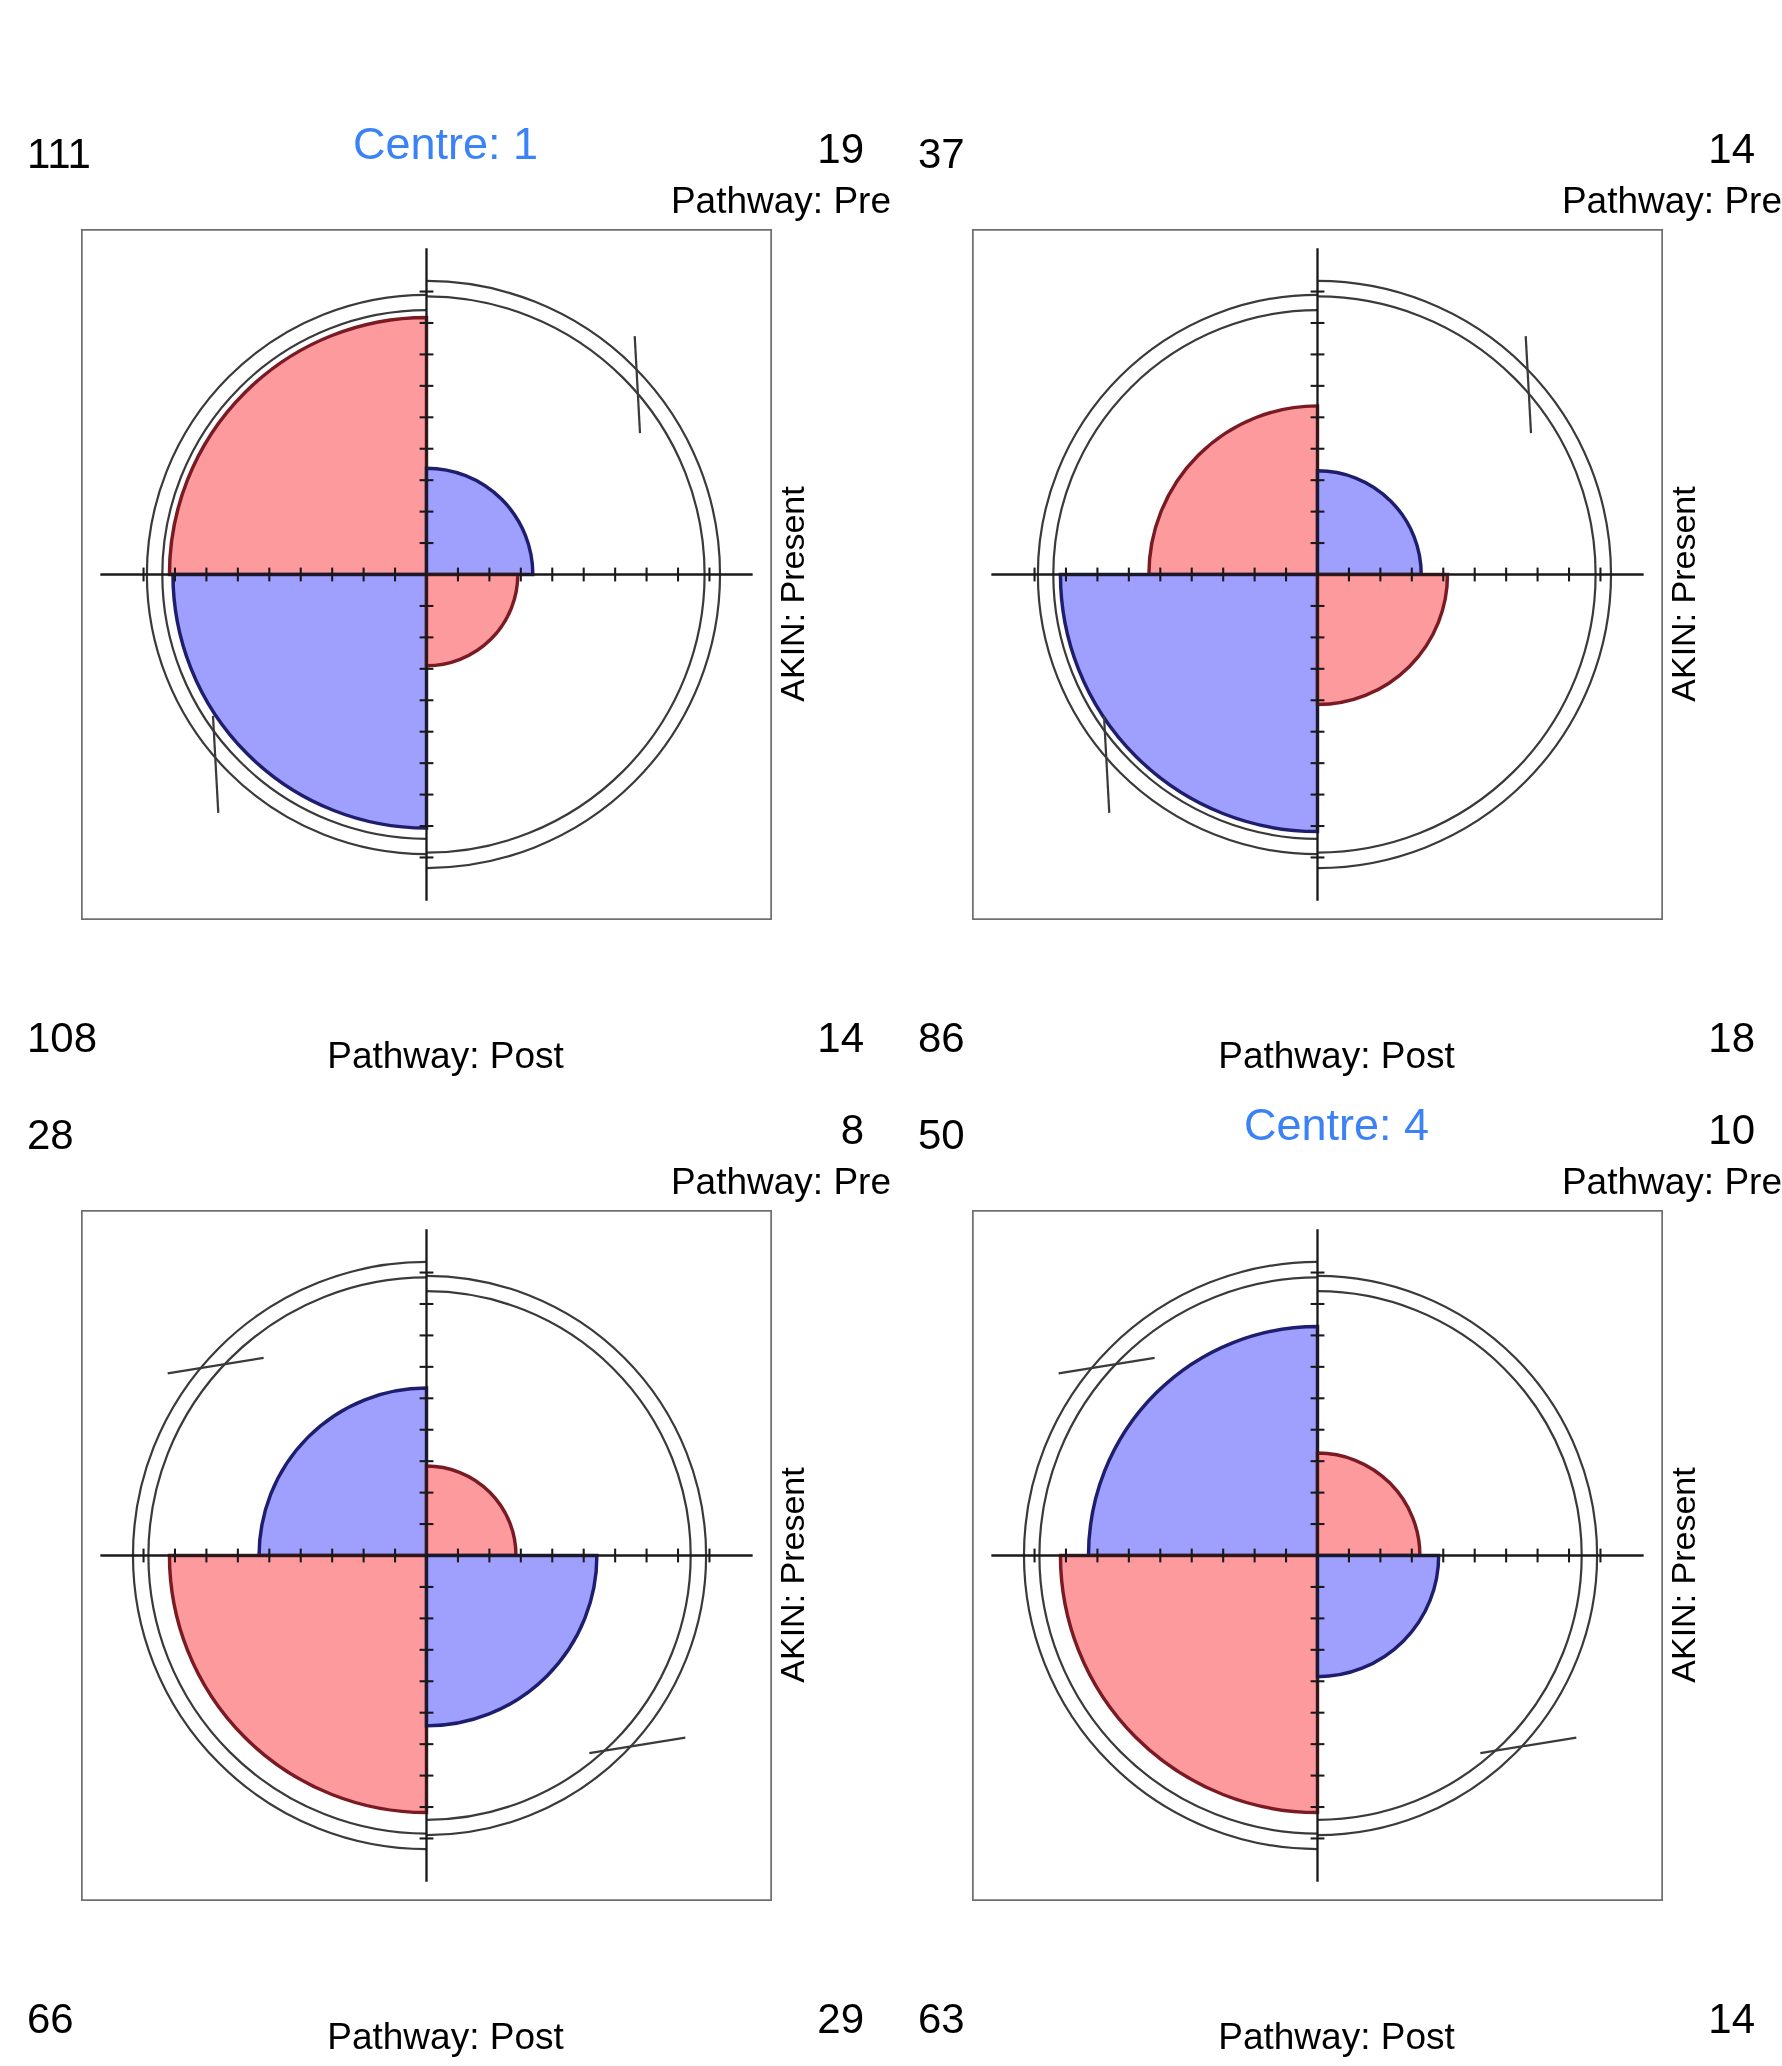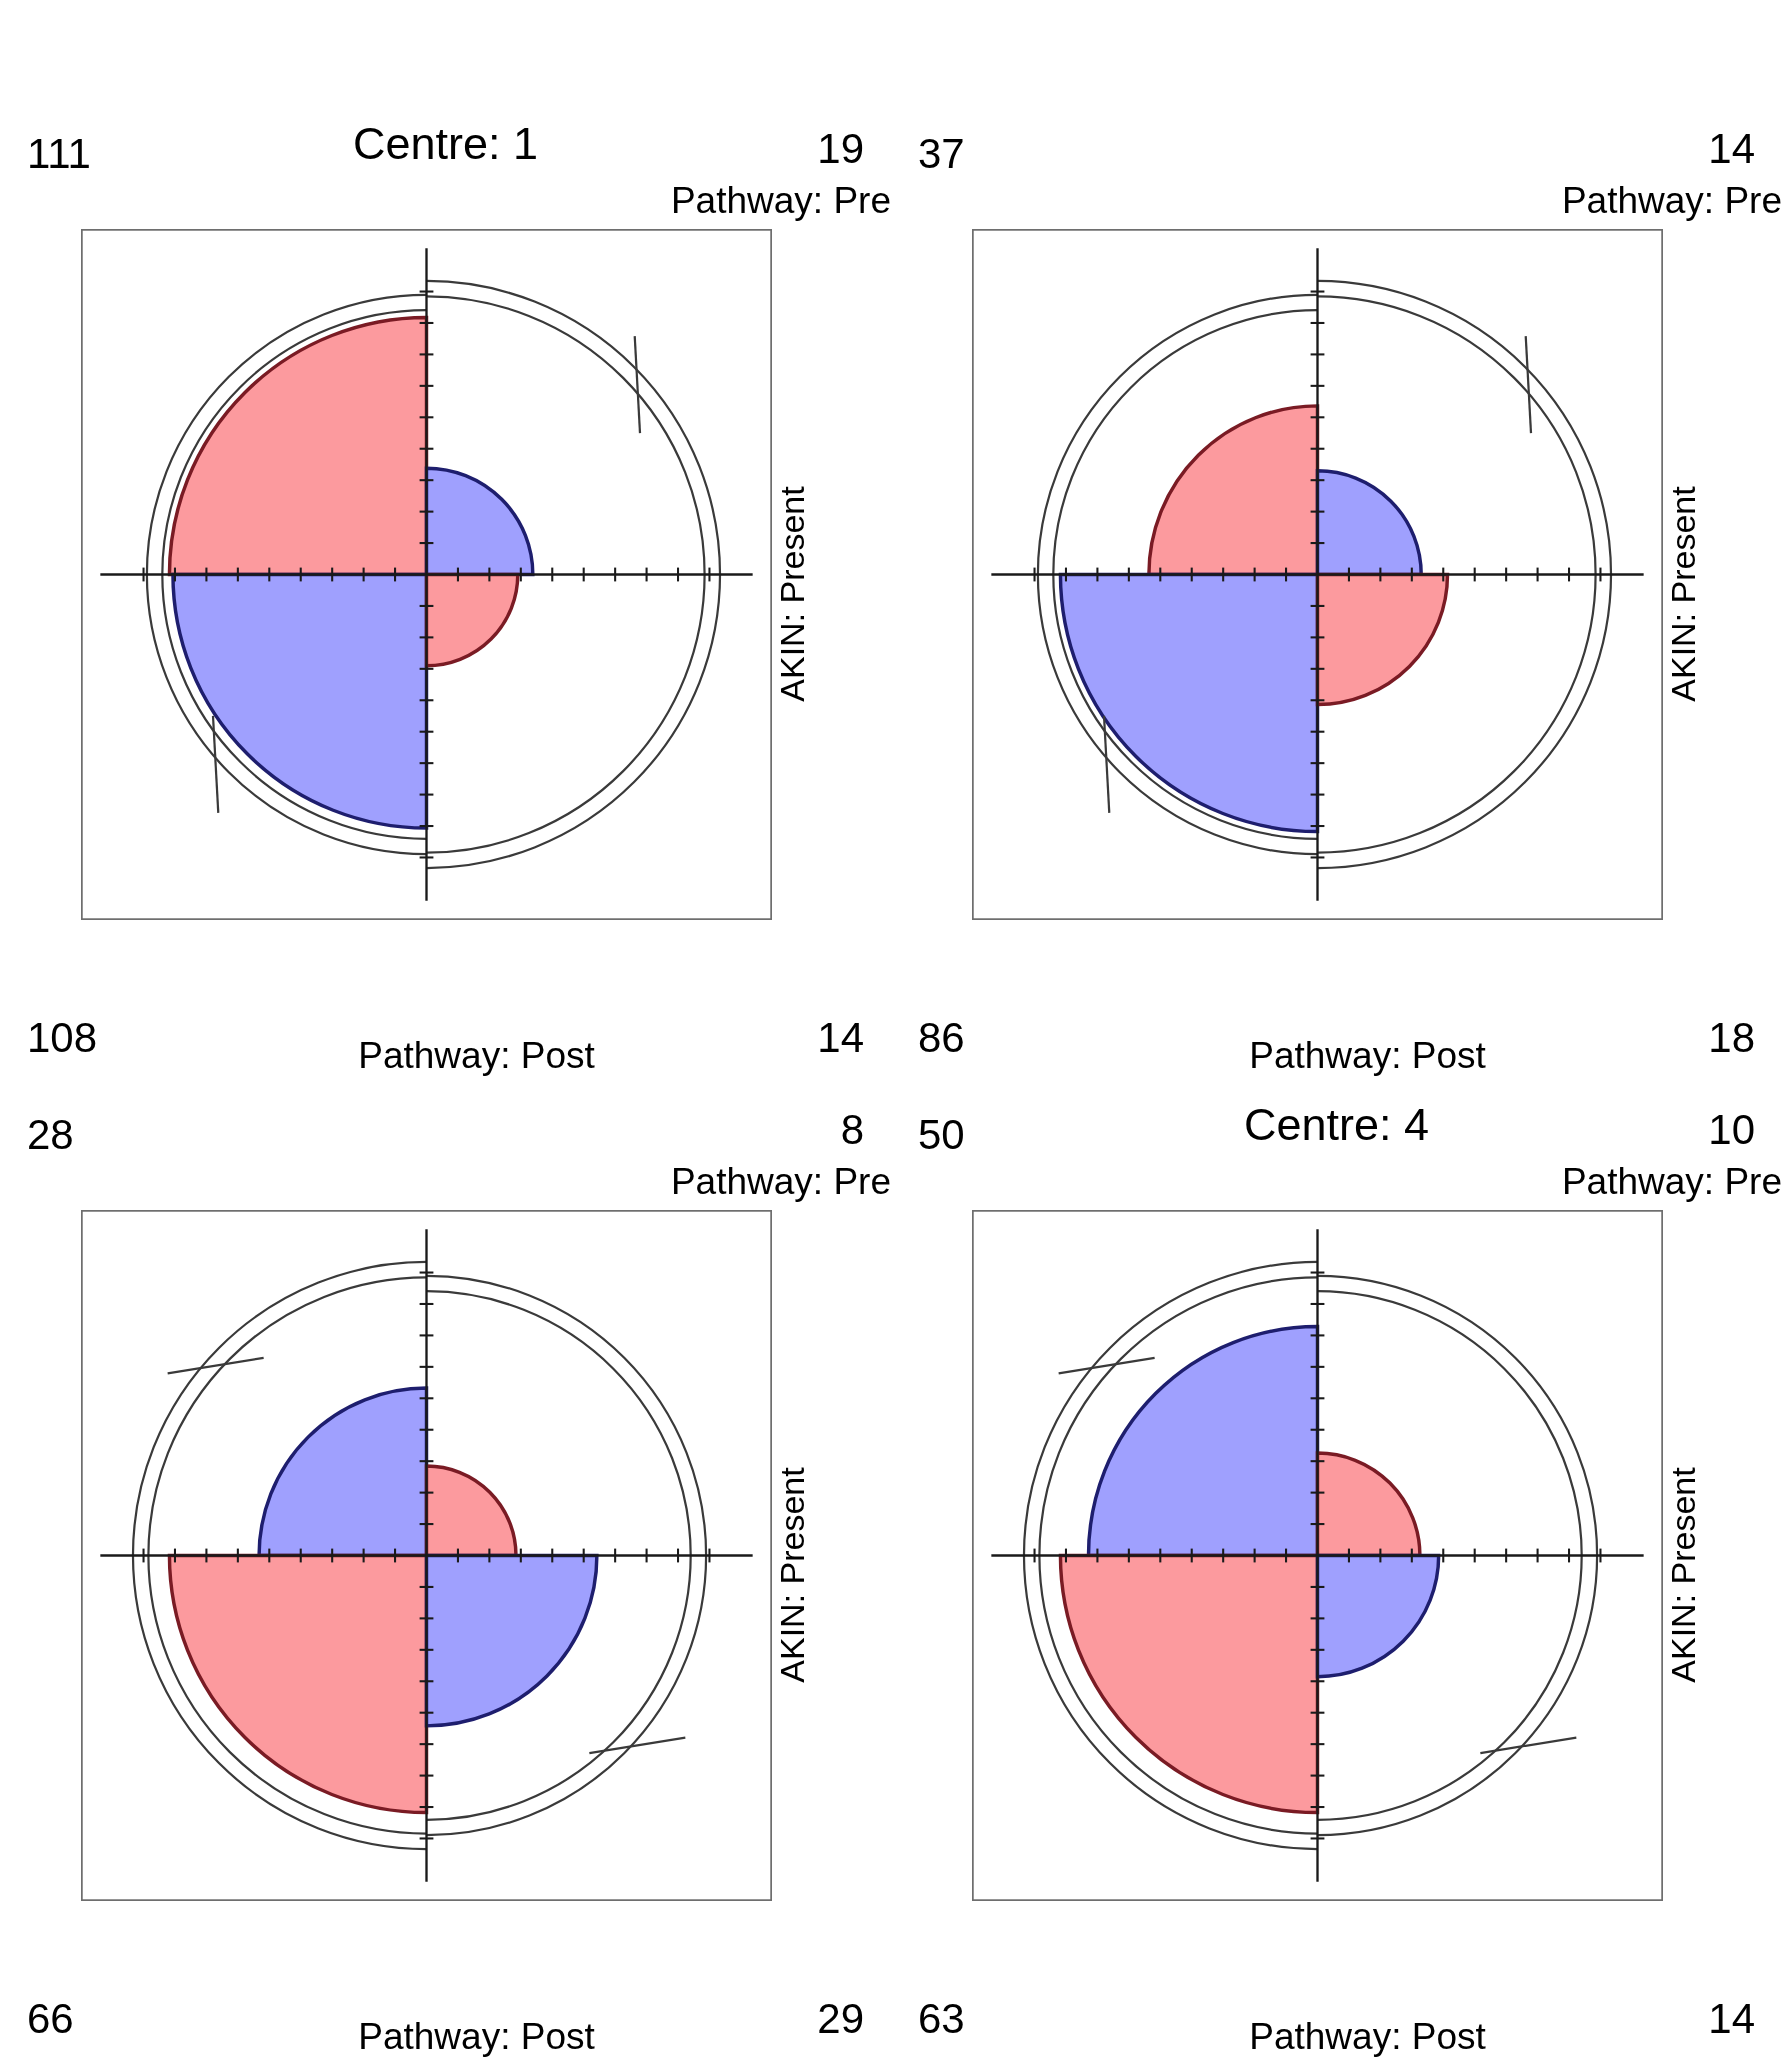--- a/index.html
+++ b/index.html
@@ -23,29 +23,29 @@
     width:1782px;height:1962px;
     display:grid;
     grid-template-columns:1fr 1fr;
     grid-template-rows:1fr 1fr;
   }
 
   .panel{position:relative;}
 
   .panel-title{
     position:absolute;top:15px;left:0;width:100%;
-    text-align:center;font-size:45px;color:#000000;
+    text-align:center;font-size:45px;color:#3b82f6;
   }
   .top-label{
     position:absolute;top:77px;left:0;width:100%;
     text-align:right;font-size:37px;color:#000;
   }
   .bottom-label{
     position:absolute;bottom:6.8px;left:0;width:100%;
-    text-align:center;font-size:37px;color:#000;padding-left:31px;
+    text-align:center;font-size:37px;color:#000;
   }
   .side-label{
     position:absolute;top:50%;
     font-size:34px;color:#000;white-space:nowrap;
   }
   .side-label.left{
     left:-8.2px;
     transform:translate(0,-50%) rotate(-90deg);
     transform-origin:center center;
   }

